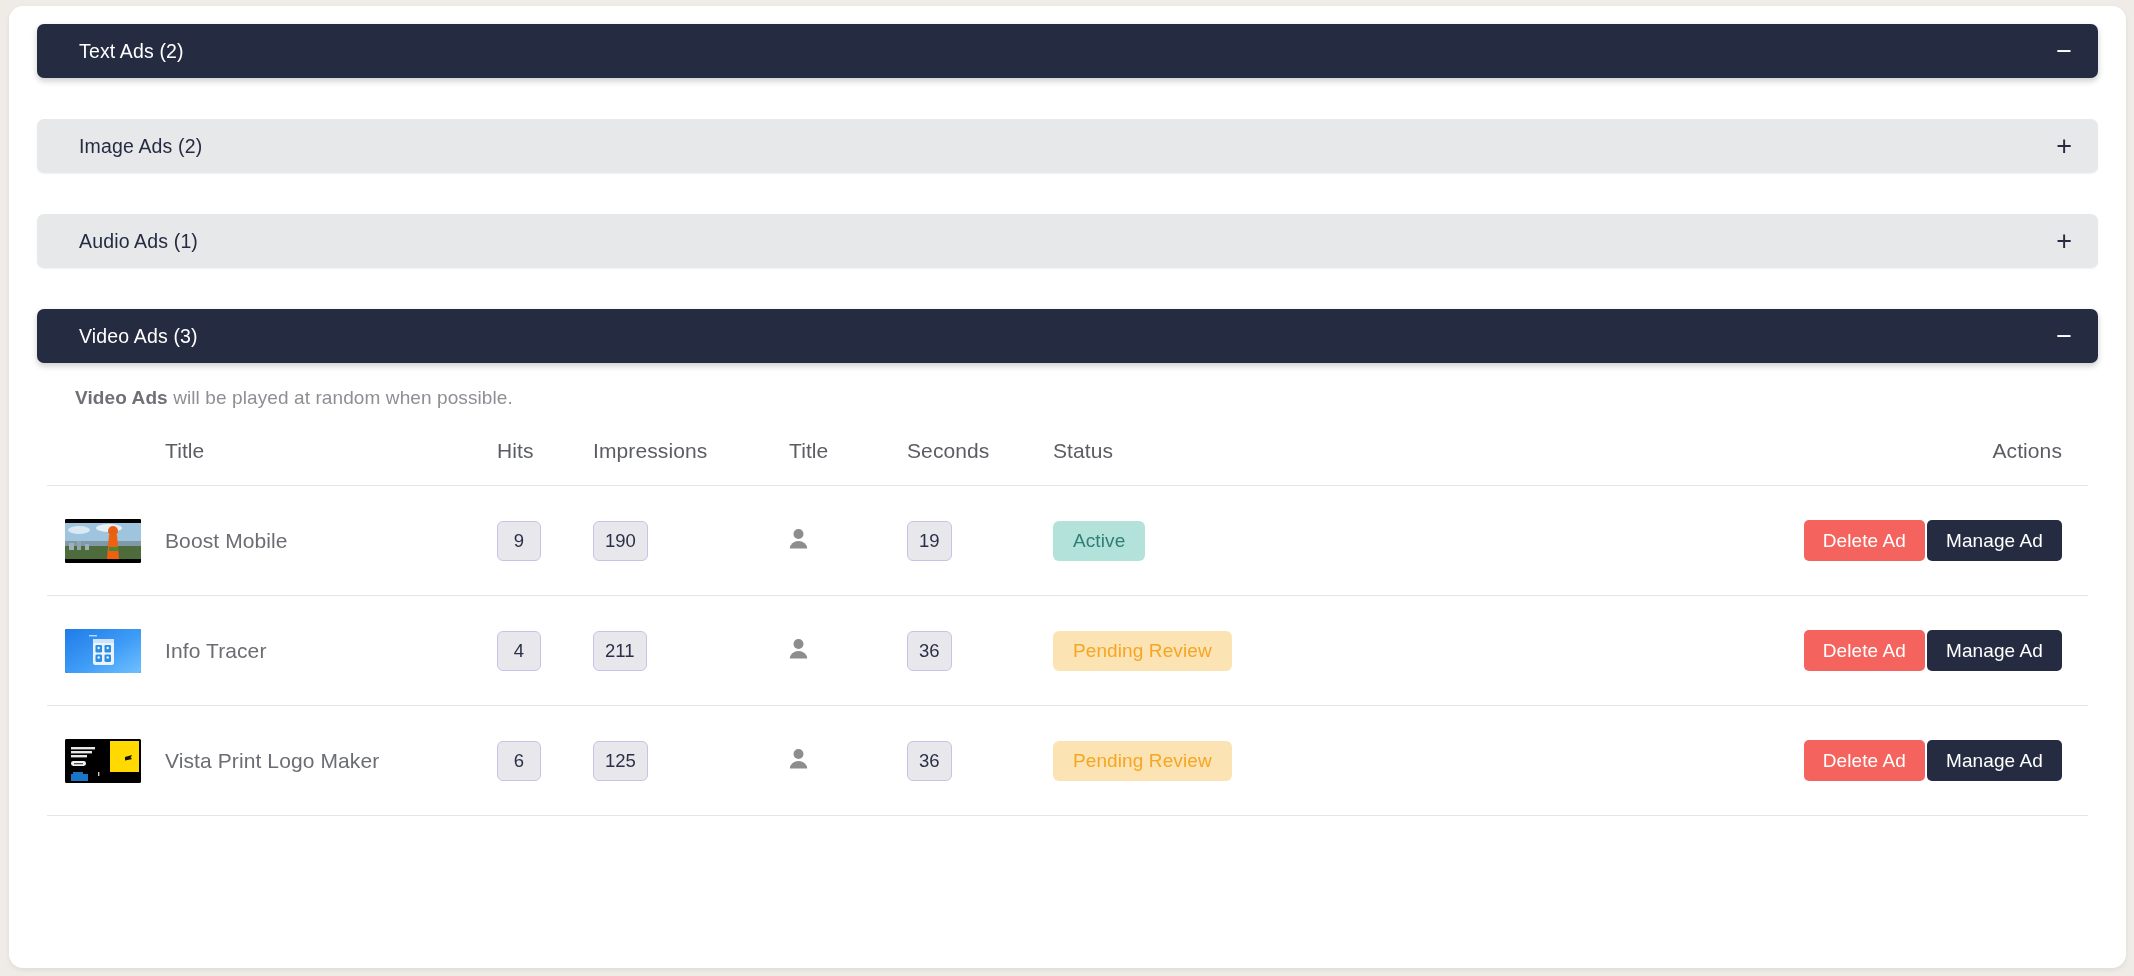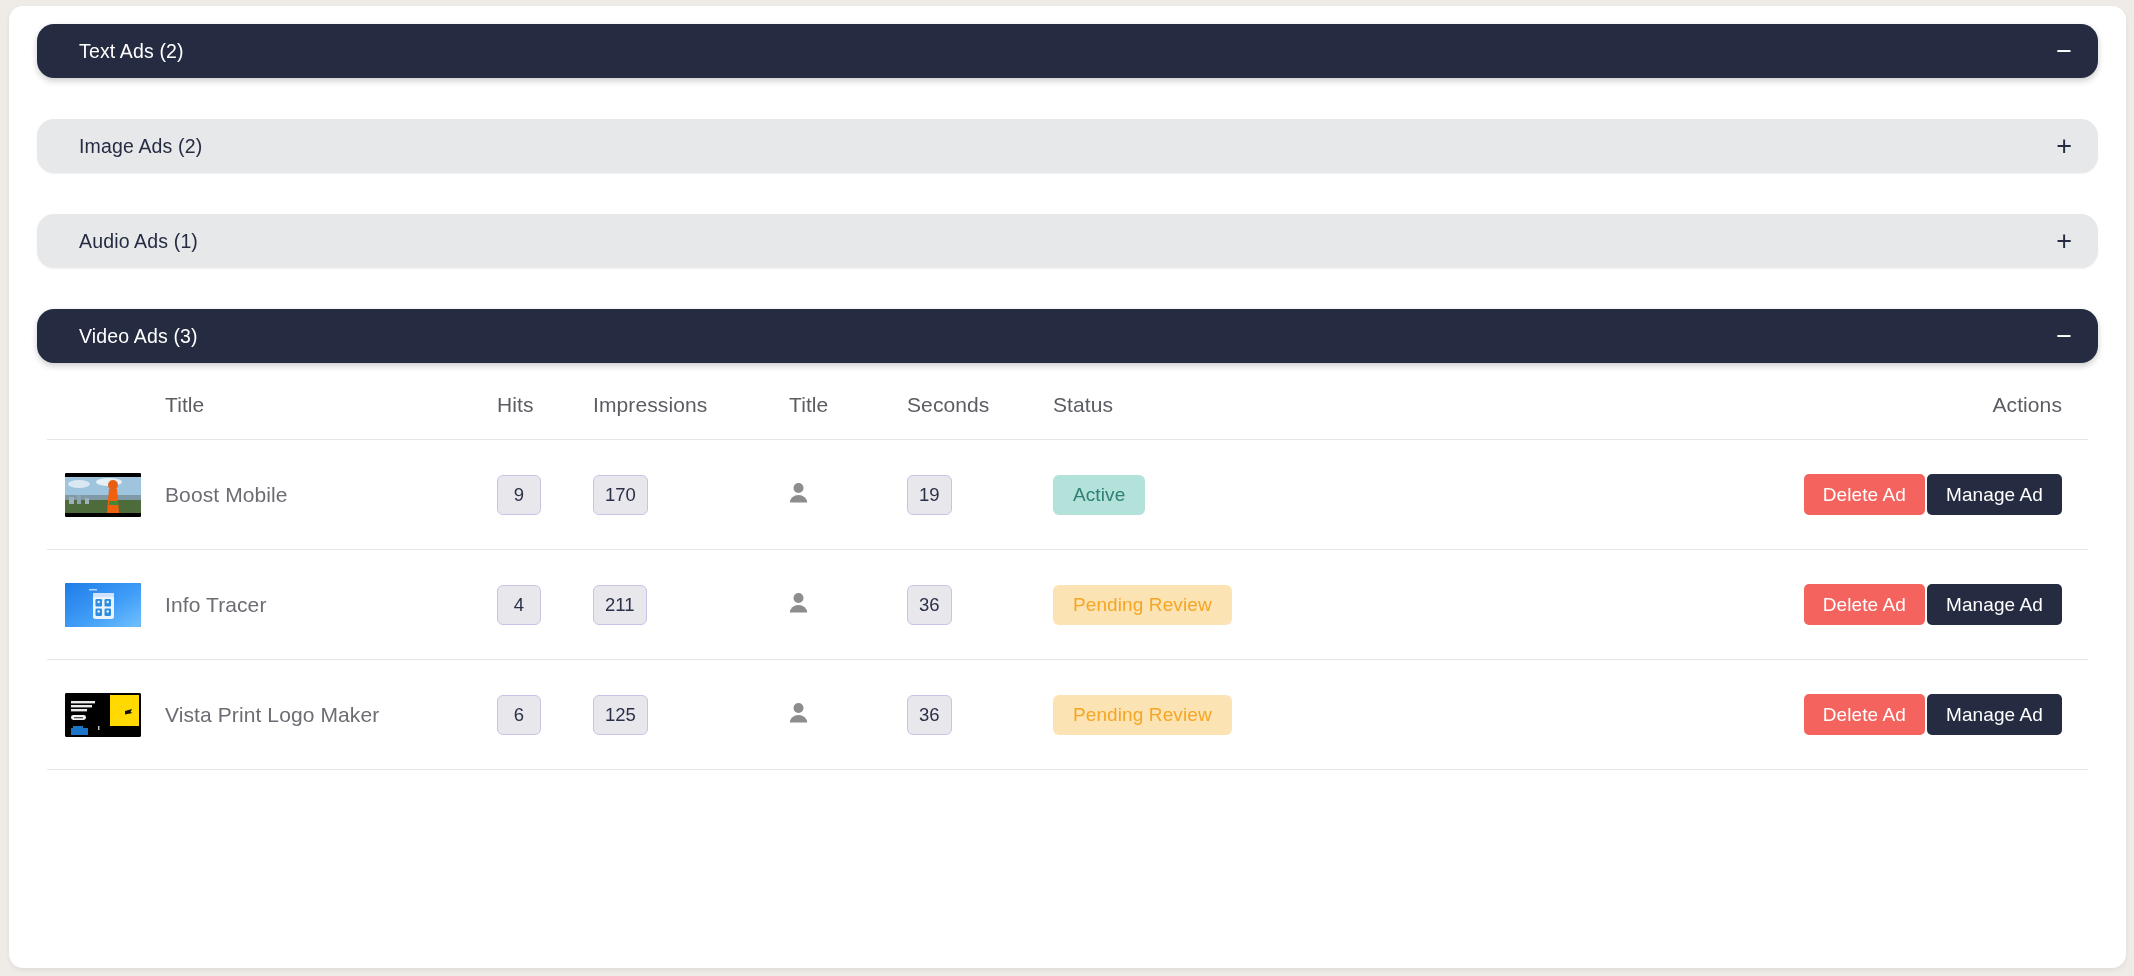--- a/index.html
+++ b/index.html
@@ -28,21 +28,21 @@
   .inner {
     padding: 18px 28px 0 28px;
   }
 
   
   .acc-header {
     display: flex;
     align-items: center;
     justify-content: space-between;
     height: 54px;
-    border-radius: 17px;
+    border-radius: 7px;
     padding: 0 24px 0 42px;
     margin-bottom: 41px;
     cursor: pointer;
     user-select: none;
   }
   .acc-header.open {
     background: #252c42;
     box-shadow: 0 3px 6px rgba(0,0,0,0.20);
   }
   .acc-header.closed {
@@ -204,20 +204,23 @@
       <span class="acc-toggle">+</span>
     </div>
 
     <div class="acc-header open" style="margin-bottom:24px;">
       <span class="acc-title">Video Ads (3)</span>
       <span class="acc-toggle">−</span>
     </div>
 
     <div class="panel">
 
+      <p class="panel-note">
+        <b>Video Ads</b><span> will be played at random when possible.</span>
+      </p>
 
       <table class="ads">
         <thead>
           <tr>
             <th class="col-thumb"></th>
             <th class="col-title">Title</th>
             <th class="col-hits">Hits</th>
             <th class="col-impr">Impressions</th>
             <th class="col-owner">Title</th>
             <th class="col-secs">Seconds</th>
@@ -248,21 +251,21 @@
                 </svg>
               </span>
             </td>
             <td class="col-title">
               <a class="ad-title">Boost Mobile</a>
             </td>
             <td class="col-hits">
               <span class="pill">9</span>
             </td>
             <td class="col-impr">
-              <span class="pill">170</span>
+              <span class="pill">190</span>
             </td>
             <td class="col-owner">
               <span class="owner-icon">
                 <svg width="19" height="21" viewBox="0 0 19 21" aria-hidden="true">
                   <circle cx="9.5" cy="6" r="5" fill="#8d8d8d"></circle>
                   <path d="M0.8 20.5 a8.7 7.6 0 0 1 17.4 0 z" fill="#8d8d8d"></path>
                 </svg>
               </span>
             </td>
             <td class="col-secs">

